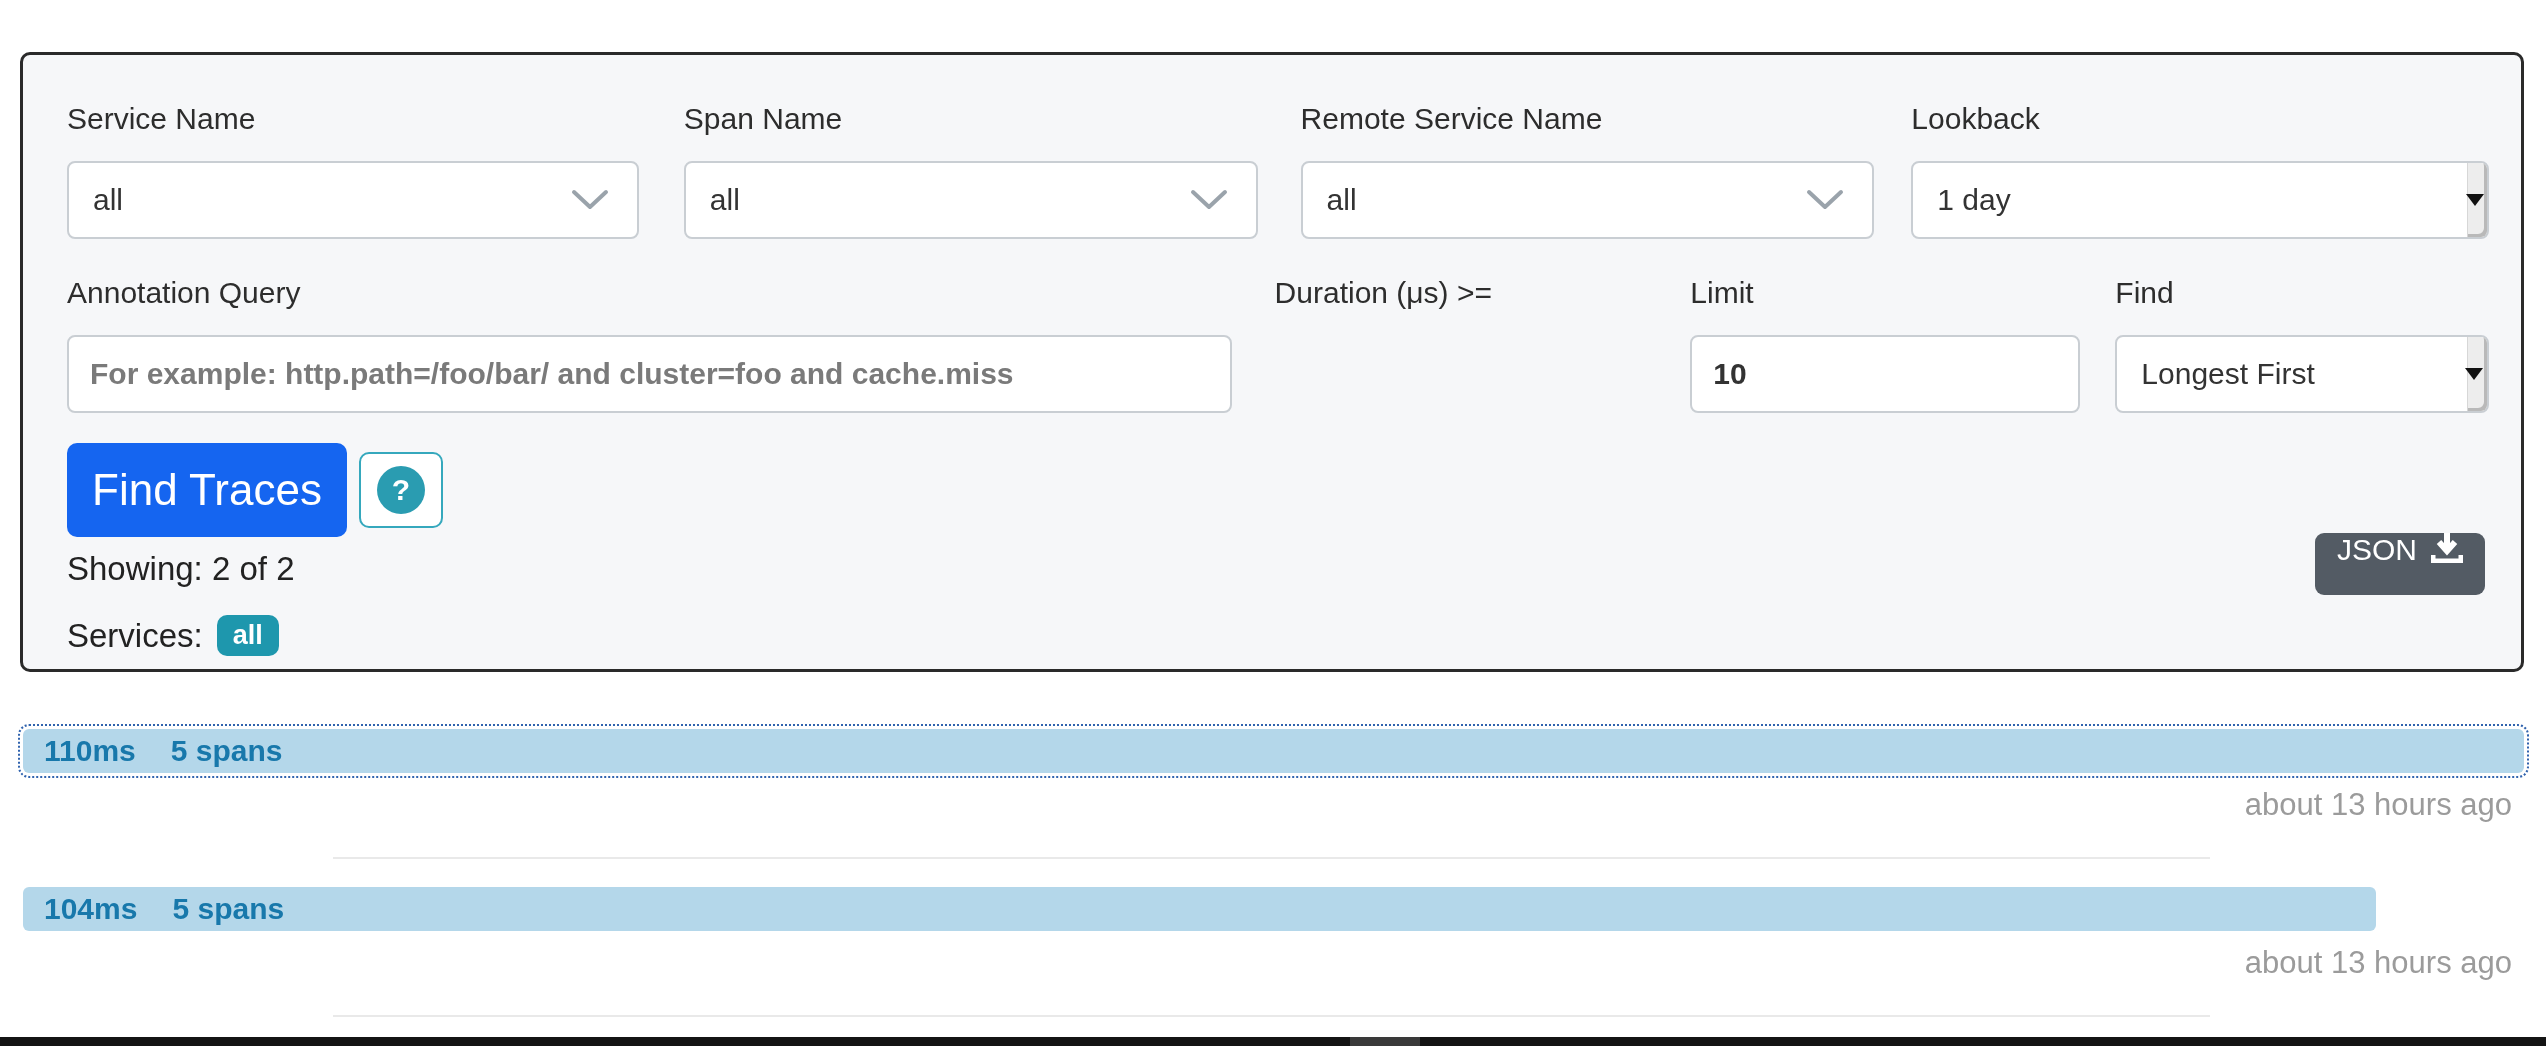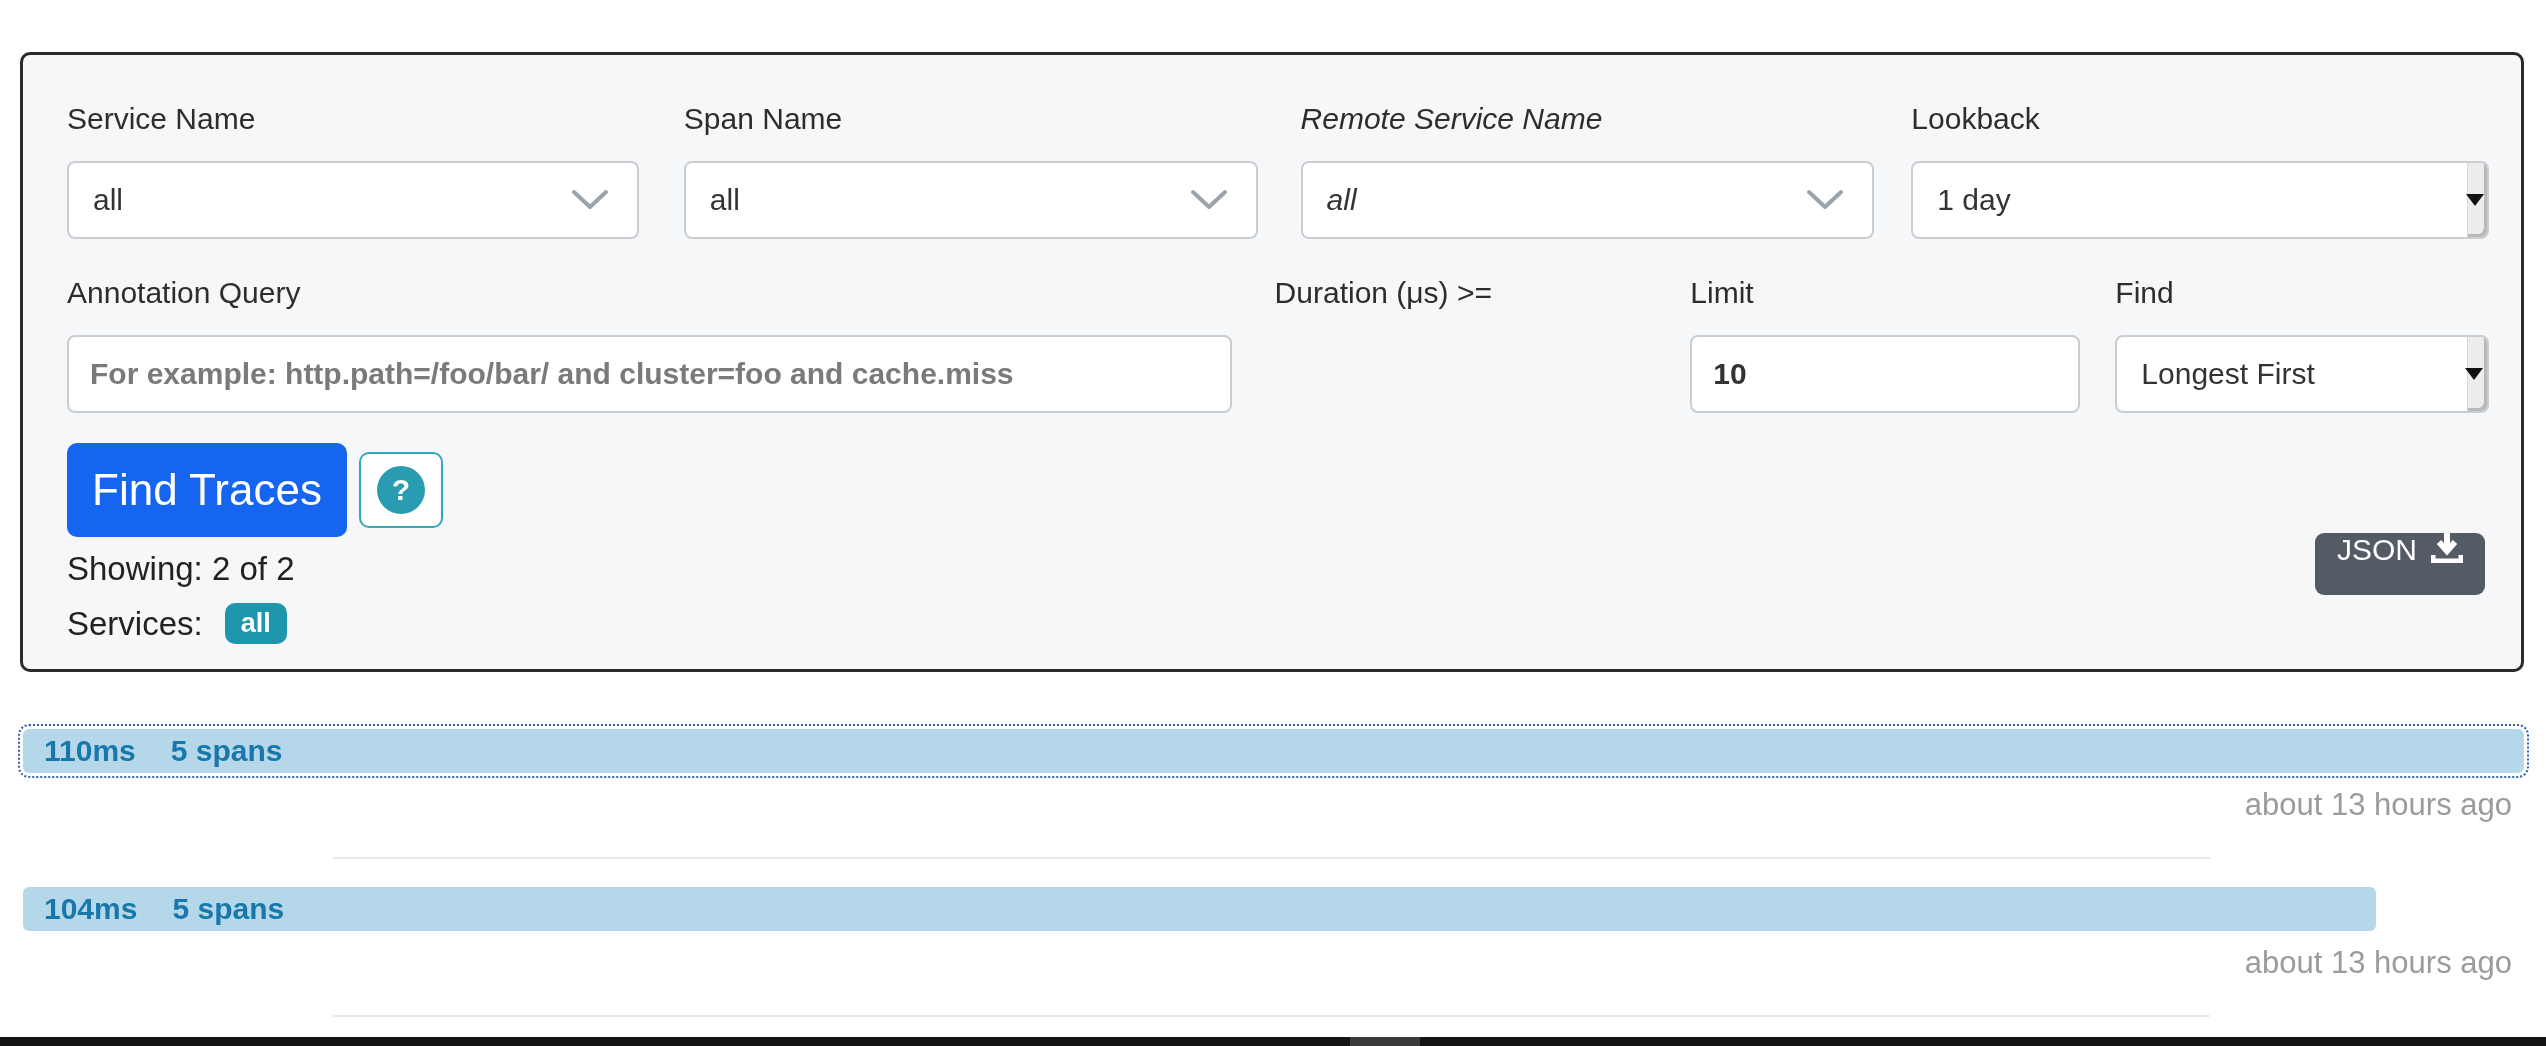--- a/index.html
+++ b/index.html
@@ -76,21 +76,21 @@
     width: 0; height: 0;
     border-left: 9px solid transparent;
     border-right: 9px solid transparent;
     border-top: 12px solid #111111;
     margin-left: -6px;
   }
 
   
   .w-service { width: 586px; margin-right: 26px; }
   .w-span    { width: 588px; margin-right: 24px; }
-  .w-remote  { width: 588px; margin-right: 18px; font-style: italic; }
+  .w-remote  { width: 588px; margin-right: 18px; }
   .w-lookback{ width: 592px; }
   
   .w-annot   { width: 1200px; margin-right: 24px; }
   .w-dur     { width: 382px;  margin-right: 26px; }
   .w-limit   { width: 390px;  margin-right: 16px; }
   .w-sort    { width: 385px; }
 
   
   .actions { margin-top: 30px; display: flex; align-items: center; }
   .btn-find {
@@ -122,25 +122,24 @@
     display: flex; align-items: center; justify-content: center;
     line-height: 1;
   }
   .showing {
     margin-top: 14px;
     font-size: 33px;
     color: #222222;
     line-height: 36px;
   }
   .services-line {
-    margin-top: 16px;
+    margin-top: 28px;
     display: flex; align-items: center;
     font-size: 33px;
     color: #222222;
-    gap: 8px;
   }
   .badge-all {
     margin-left: 14px;
     background: #1e97ad;
     color: #ffffff;
     font-size: 27px;
     font-weight: bold;
     padding: 7px 16px;
     border-radius: 10px;
     line-height: 1;

